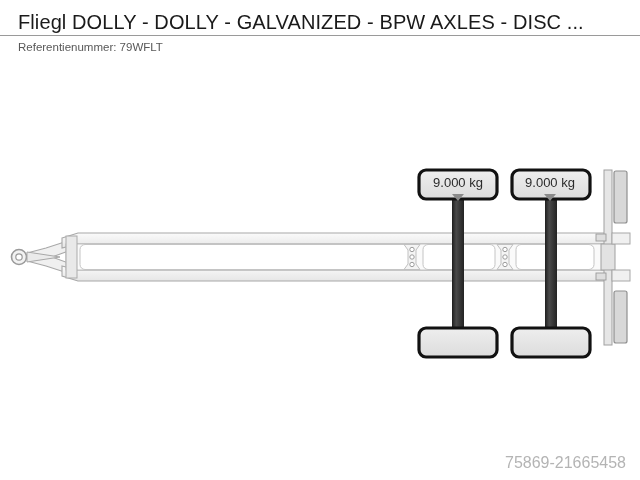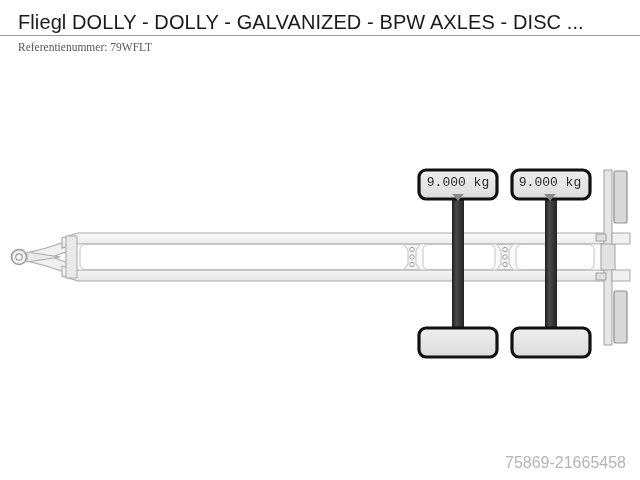--- a/index.html
+++ b/index.html
@@ -48,21 +48,20 @@
     background: #9a9a9a;
   }
   #reference-line {
     position: absolute;
     left: 18px;
     top: 40px;
     font-size: 11.5px;
     line-height: 15px;
     color: #585858;
     white-space: nowrap;
-    font-family: Liberation Serif, serif;
   }
 
   
   #diagram {
     position: absolute;
     left: 0;
     top: 58px;
     width: 640px;
     height: 400px;
   }
@@ -71,21 +70,20 @@
   }
 
   
   .weight-label {
     position: absolute;
     font-size: 13px;
     line-height: 16px;
     color: #2b2b2b;
     white-space: nowrap;
     transform: translateX(-50%);
-    font-family: Liberation Mono, monospace;
   }
   #weight-label-1 { left: 458px; top: 117px; }
   #weight-label-2 { left: 550px; top: 117px; }
 
   .weight-arrow {
     position: absolute;
     width: 0;
     height: 0;
     border-left: 6px solid transparent;
     border-right: 6px solid transparent;

